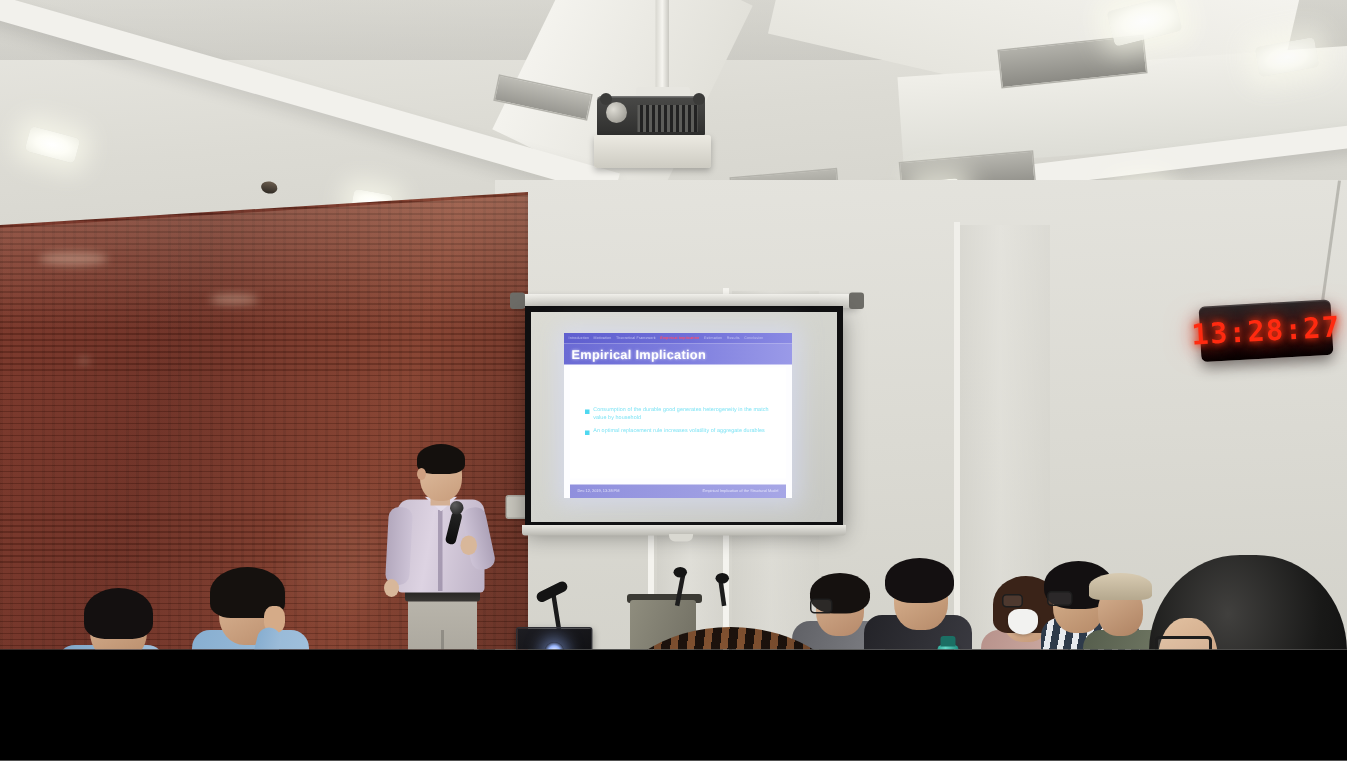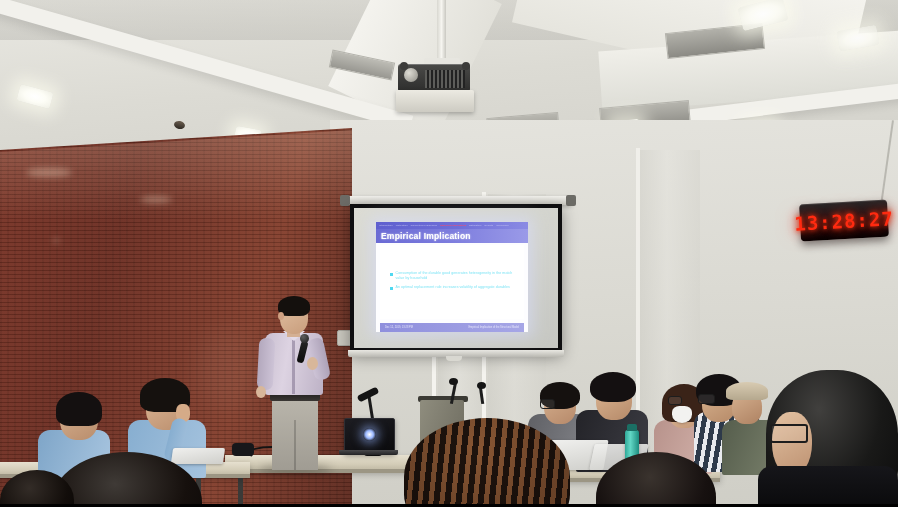--- a/index.html
+++ b/index.html
@@ -1,20 +1,20 @@
 <!DOCTYPE html>
 <html><head>
 <meta charset="utf-8">
 <title>Lecture Hall Presentation</title>
 <style>
   html,body{margin:0;padding:0;background:#000;}
   body{font-family:"Liberation Sans",sans-serif;}
 
   #scene{
-    position:relative;width:898px;height:504px;overflow:hidden;
+    position:relative;width:898px;height:433px;overflow:hidden;
     background:#a3a3a3;
   }
 
   
   .ceiling{
     position:absolute;left:0;top:0;width:898px;height:205px;
     background:linear-gradient(175deg,#e9e8e2 0%,#dcdbd4 40%,#cfcec7 100%);
   }
   .ceil-beam{position:absolute;background:#f2f1ec;}
   .beam-a{left:-40px;top:52px;width:460px;height:16px;transform:rotate(16deg);

